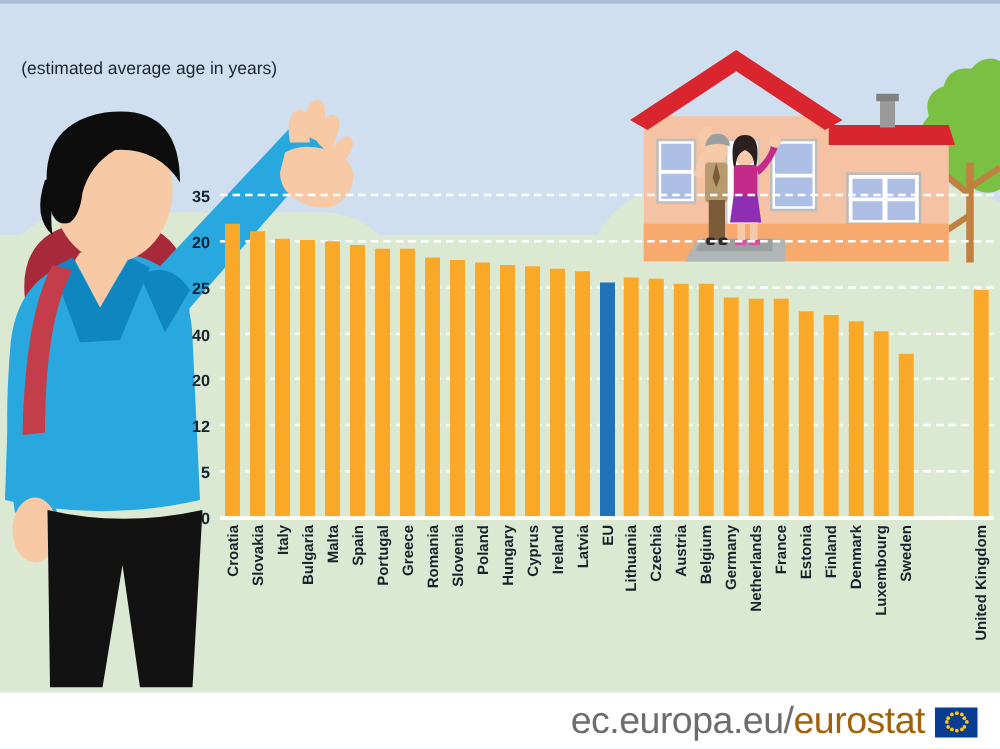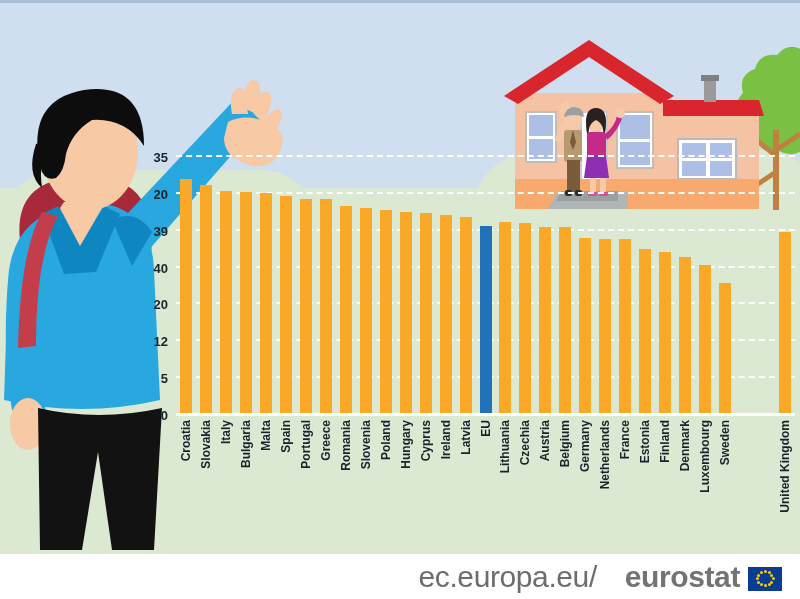--- a/index.html
+++ b/index.html
@@ -39,21 +39,21 @@
   .footer {
     position: absolute; left: 0; bottom: 0; width: 800px; height: 45px;
     background: #ffffff;
     display: flex; align-items: center; justify-content: flex-end;
     padding-right: 18px;
   }
   .footer-text {
     font-size: 30px; color: #6d6d6d; letter-spacing: -0.4px;
     white-space: nowrap;
   }
-  .footer-text b { color: #737373; font-weight: bold; margin-left: 28px; }
+  .footer-text b { color: #a16207; font-weight: normal; }
   .eu-flag {
     width: 34px; height: 24px; background: #0a3d91;
     margin-left: 8px; position: relative; display: inline-block;
     vertical-align: middle;
   }
   .eu-flag i {
     position: absolute; width: 3px; height: 3px; background: #ffcc00;
     border-radius: 50%;
   }
   
@@ -225,41 +225,42 @@
     <path d="M58 156 q-22 40-22 130 l-18 2 q2-96 24-136z" fill="#c33d4a"></path>
 
     <ellipse cx="90" cy="92" rx="48" ry="58" fill="#f8c9a5"></ellipse>
 
     <path d="M40 106 q-14-66 44-76 q60-8 60 56 q-18-28-52-26 q-20 12-26 34 q-2 18-10 24 q-12 4-16-12z" fill="#0d0d0d"></path>
     <path d="M36 84 q-10 30 6 44 q-4-28 8-48z" fill="#0d0d0d"></path>
 
     <path d="M38 348 q60 14 124 0 l-8 142 l-42 0 l-14-98 l-16 98 l-42 0z" fill="#121212"></path>
   </svg>
 
+  <div class="subtitle">(estimated average age in years)</div>
 
   <div class="chart">
     <div class="plot">
       <div id="gridlines">
           <div class="gridline" style="top: 258px;">
             <div class="ytick">0</div>
           </div>
           <div class="gridline" style="top: 221.143px;">
             <div class="ytick">5</div>
           </div>
           <div class="gridline" style="top: 184.286px;">
             <div class="ytick">12</div>
           </div>
           <div class="gridline" style="top: 147.429px;">
             <div class="ytick">20</div>
           </div>
           <div class="gridline" style="top: 110.571px;">
             <div class="ytick">40</div>
           </div>
           <div class="gridline" style="top: 73.7143px;">
-            <div class="ytick">39</div>
+            <div class="ytick">25</div>
           </div>
           <div class="gridline" style="top: 36.8571px;">
             <div class="ytick">20</div>
           </div>
           <div class="gridline" style="top: 0px;">
             <div class="ytick">35</div>
           </div>
         </div>
       <div class="bars" id="bars">
           <div class="bar-slot">

